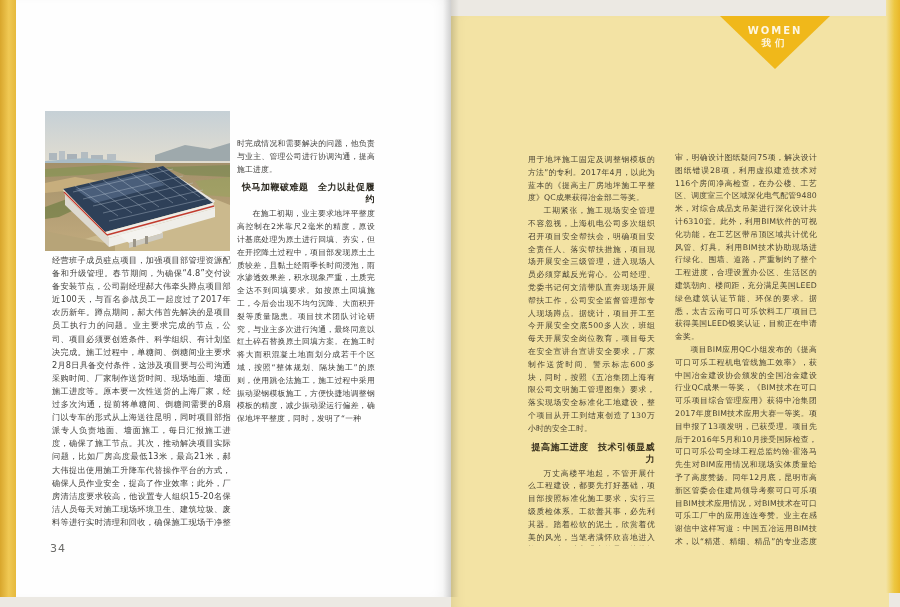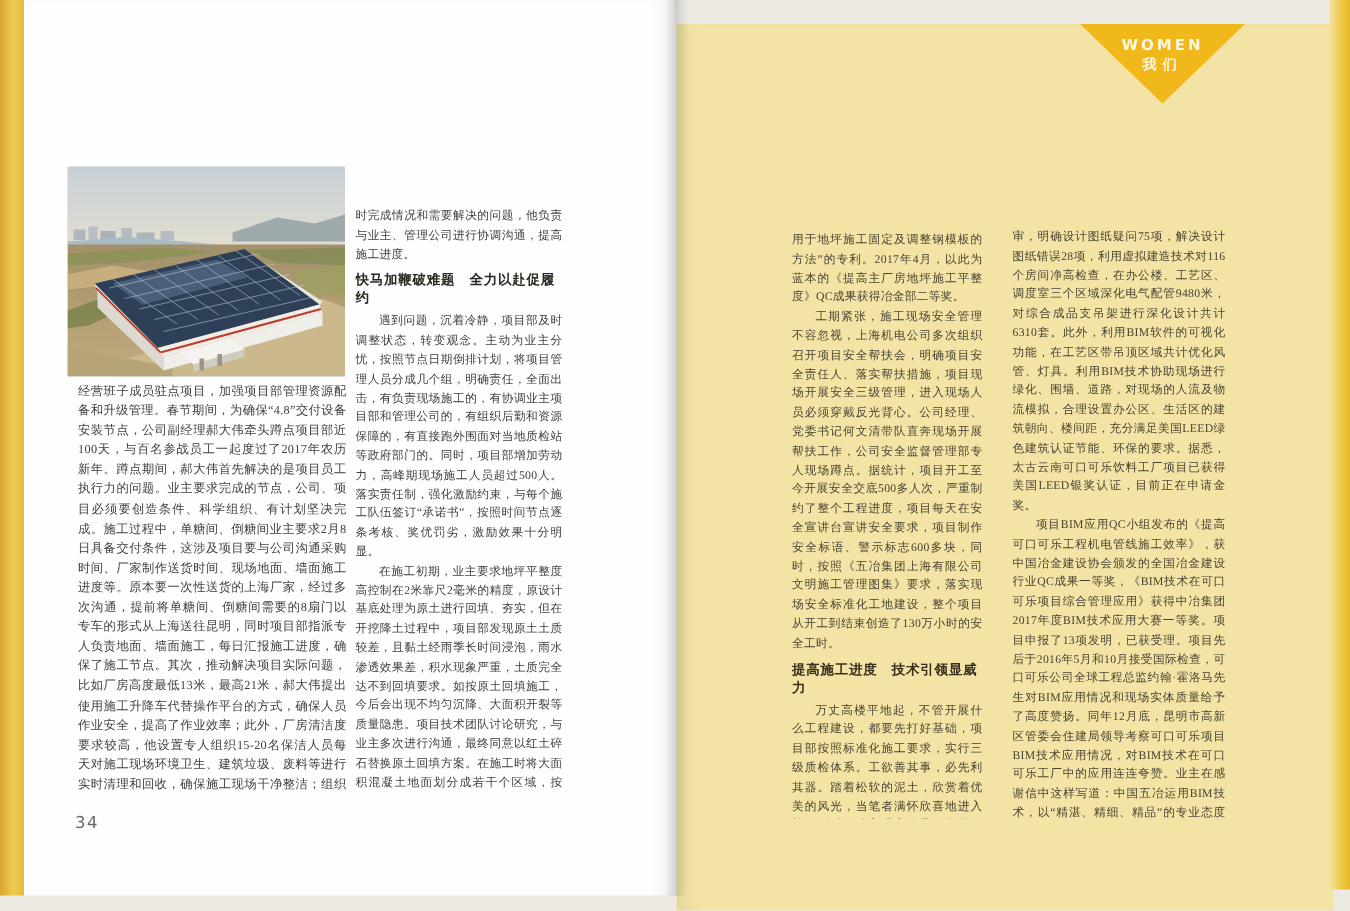--- a/index.html
+++ b/index.html
@@ -29,30 +29,30 @@
   }
   .photo svg{display:block;}
 
   .col{
     position:absolute;overflow:hidden;
     color:#3f3e3b;
     font-size:7.8px;line-height:12.8px;
     text-align:justify;text-justify:inter-ideograph;
     letter-spacing:.2px;
   }
-  .col p{margin:0;text-indent:2em;font-family:Liberation Serif, serif;}
+  .col p{margin:0;text-indent:2em;}
   .col p.cont{text-indent:0;}
   .col-a{left:36px;top:254px;width:179px;height:276px;font-size:8.2px;line-height:13.1px;}
   .col-b{left:221px;top:138px;width:138px;height:390px;}
 
   h3.sec{
     margin:5px 0 3px 0;
     font-size:9px;line-height:12px;
     font-weight:bold;color:#2c2920;
-    text-align:left;text-indent:0;letter-spacing:.5px;
+    text-align:right;text-indent:0;letter-spacing:.5px;
   }
   .pagenum{
     position:absolute;left:34px;top:542px;
     font-size:11px;color:#6b6b68;letter-spacing:1px;
   }
 
   
   .page-right{
     position:absolute;left:451px;top:16px;width:438px;height:593px;
     background:#f3e3a4;
@@ -171,44 +171,43 @@
       </svg>
     </div>
 
     <div class="col col-a">
       <p class="cont">经营班子成员驻点项目，加强项目部管理资源配备和升级管理。春节期间，为确保“4.8”交付设备安装节点，公司副经理郝大伟牵头蹲点项目部近100天，与百名参战员工一起度过了2017年农历新年。蹲点期间，郝大伟首先解决的是项目员工执行力的问题。业主要求完成的节点，公司、项目必须要创造条件、科学组织、有计划坚决完成。施工过程中，单糖间、倒糖间业主要求2月8日具备交付条件，这涉及项目要与公司沟通采购时间、厂家制作送货时间、现场地面、墙面施工进度等。原本要一次性送货的上海厂家，经过多次沟通，提前将单糖间、倒糖间需要的8扇门以专车的形式从上海送往昆明，同时项目部指派专人负责地面、墙面施工，每日汇报施工进度，确保了施工节点。其次，推动解决项目实际问题，比如厂房高度最低13米，最高21米，郝大伟提出使用施工升降车代替操作平台的方式，确保人员作业安全，提高了作业效率；此外，厂房清洁度要求较高，他设置专人组织15-20名保洁人员每天对施工现场环境卫生、建筑垃圾、废料等进行实时清理和回收，确保施工现场干净整洁；组织每天晚上召开“天天读”工程进度协调会，各专业负责人汇报实</p>
     </div>
 
     <div class="col col-b">
       <p class="cont">时完成情况和需要解决的问题，他负责与业主、管理公司进行协调沟通，提高施工进度。</p>
       <h3 class="sec">快马加鞭破难题　全力以赴促履约</h3>
-      <p>遇到问题，沉着冷静，项目部及时调整状态，转变观念。主动为业主分忧，按照节点日期倒排计划，将项目管理人员分成几个组，明确责任，全面出击，有负责现场施工的，有协调业主项目部和管理公司的，有组织后勤和资源保障的，有直接跑外围面对当地质检站等政府部门的。同时，项目部增加劳动力，高峰期现场施工人员超过500人。落实责任制，强化激励约束，与每个施工队伍签订“承诺书”，按照时间节点逐条考核、奖优罚劣，激励效果十分明显。</p>
       <p>在施工初期，业主要求地坪平整度高控制在2米靠尺2毫米的精度，原设计基底处理为原土进行回填、夯实，但在开挖降土过程中，项目部发现原土土质较差，且黏土经雨季长时间浸泡，雨水渗透效果差，积水现象严重，土质完全达不到回填要求。如按原土回填施工，今后会出现不均匀沉降、大面积开裂等质量隐患。项目技术团队讨论研究，与业主多次进行沟通，最终同意以红土碎石替换原土回填方案。在施工时将大面积混凝土地面划分成若干个区域，按照“整体规划、隔块施工”的原则，使用跳仓法施工，施工过程中采用振动梁钢模板施工，方便快捷地调整钢模板的精度，减少振动梁运行偏差，确保地坪平整度，同时，发明了“一种</p>
     </div>
 
     <div class="pagenum">34</div>
   </div>
 
   <div class="page-right">
 
     <div class="corner-tab">
       <div class="en">WOMEN</div>
       <div class="zh">我们</div>
     </div>
 
     <div class="col col-r1">
       <p class="cont">用于地坪施工固定及调整钢模板的方法”的专利。2017年4月，以此为蓝本的《提高主厂房地坪施工平整度》QC成果获得冶金部二等奖。</p>
-      <p>工期紧张，施工现场安全管理不容忽视，上海机电公司多次组织召开项目安全帮扶会，明确项目安全责任人、落实帮扶措施，项目现场开展安全三级管理，进入现场人员必须穿戴反光背心。公司经理、党委书记何文清带队直奔现场开展帮扶工作，公司安全监督管理部专人现场蹲点。据统计，项目开工至今开展安全交底500多人次，严重制约了整个工程进度，项目每天在安全宣讲台宣讲安全要求，项目制作安全标语、警示标志600多块，同时，按照《五冶集团上海有限公司文明施工管理图集》要求，落实现场安全标准化工地建设，整个项目从开工到结束创造了130万小时的安全工时。</p>
+      <p>工期紧张，施工现场安全管理不容忽视，上海机电公司多次组织召开项目安全帮扶会，明确项目安全责任人、落实帮扶措施，项目现场开展安全三级管理，进入现场人员必须穿戴反光背心。公司经理、党委书记何文清带队直奔现场开展帮扶工作，公司安全监督管理部专人现场蹲点。据统计，项目开工至今开展安全交底500多人次，班组每天开展安全岗位教育，项目每天在安全宣讲台宣讲安全要求，厂家制作送货时间、警示标志600多块，同时，按照《五冶集团上海有限公司文明施工管理图集》要求，落实现场安全标准化工地建设，整个项目从开工到结束创造了130万小时的安全工时。</p>
       <h3 class="sec">提高施工进度　技术引领显威力</h3>
       <p>万丈高楼平地起，不管开展什么工程建设，都要先打好基础，项目部按照标准化施工要求，实行三级质检体系。工欲善其事，必先利其器。踏着松软的泥土，欣赏着优美的风光，当笔者满怀欣喜地进入施工区时，映入眼帘的是一块块摆放有序、标准规范的标示牌、整齐划一的高标准质量样间、实体样板。</p>
 
     </div>
 
     <div class="col col-r2">
-      <p class="cont">审，明确设计图纸疑问75项，解决设计图纸错误28项，利用虚拟建造技术对116个房间净高检查，在办公楼、工艺区、调度室三个区域深化电气配管9480米，对综合成品支吊架进行深化设计共计6310套。此外，利用BIM软件的可视化功能，在工艺区带吊顶区域共计优化风管、灯具。利用BIM技术协助现场进行绿化、围墙、道路，对现场的人流及物流模拟，合理设置办公区、生活区的建筑朝向、楼间距，充分满足美国LEED绿色建筑认证节能、环保的要求。据悉，太古云南可口可乐饮料工厂项目已获得美国LEED银奖认证，目前正在申请金奖。</p>
+      <p class="cont">审，明确设计图纸疑问75项，解决设计图纸错误28项，利用虚拟建造技术对116个房间净高检查，在办公楼、工艺区、调度室三个区域深化电气配管9480米，对综合成品支吊架进行深化设计共计6310套。此外，利用BIM软件的可视化功能，在工艺区带吊顶区域共计优化风管、灯具。利用BIM技术协助现场进行绿化、围墙、道路，严重制约了整个工程进度，合理设置办公区、生活区的建筑朝向、楼间距，充分满足美国LEED绿色建筑认证节能、环保的要求。据悉，太古云南可口可乐饮料工厂项目已获得美国LEED银奖认证，目前正在申请金奖。</p>
       <p>项目BIM应用QC小组发布的《提高可口可乐工程机电管线施工效率》，获中国冶金建设协会颁发的全国冶金建设行业QC成果一等奖，《BIM技术在可口可乐项目综合管理应用》获得中冶集团2017年度BIM技术应用大赛一等奖。项目申报了13项发明，已获受理。项目先后于2016年5月和10月接受国际检查，可口可乐公司全球工程总监约翰·霍洛马先生对BIM应用情况和现场实体质量给予了高度赞扬。同年12月底，昆明市高新区管委会住建局领导考察可口可乐项目BIM技术应用情况，对BIM技术在可口可乐工厂中的应用连连夸赞。业主在感谢信中这样写道：中国五冶运用BIM技术，以“精湛、精细、精品”的专业态度和勇于创新的敬业精神，克服了外部一切不利因素，解决了本工程中一个又一个的重大难题，真正实现了BIM技术在实施工程中的创新管理与现场施工的指导。</p>
 
     </div>
   </div>
 
   <div class="edge-right"></div>
 
   <div class="spine"></div>
 </div>
 

